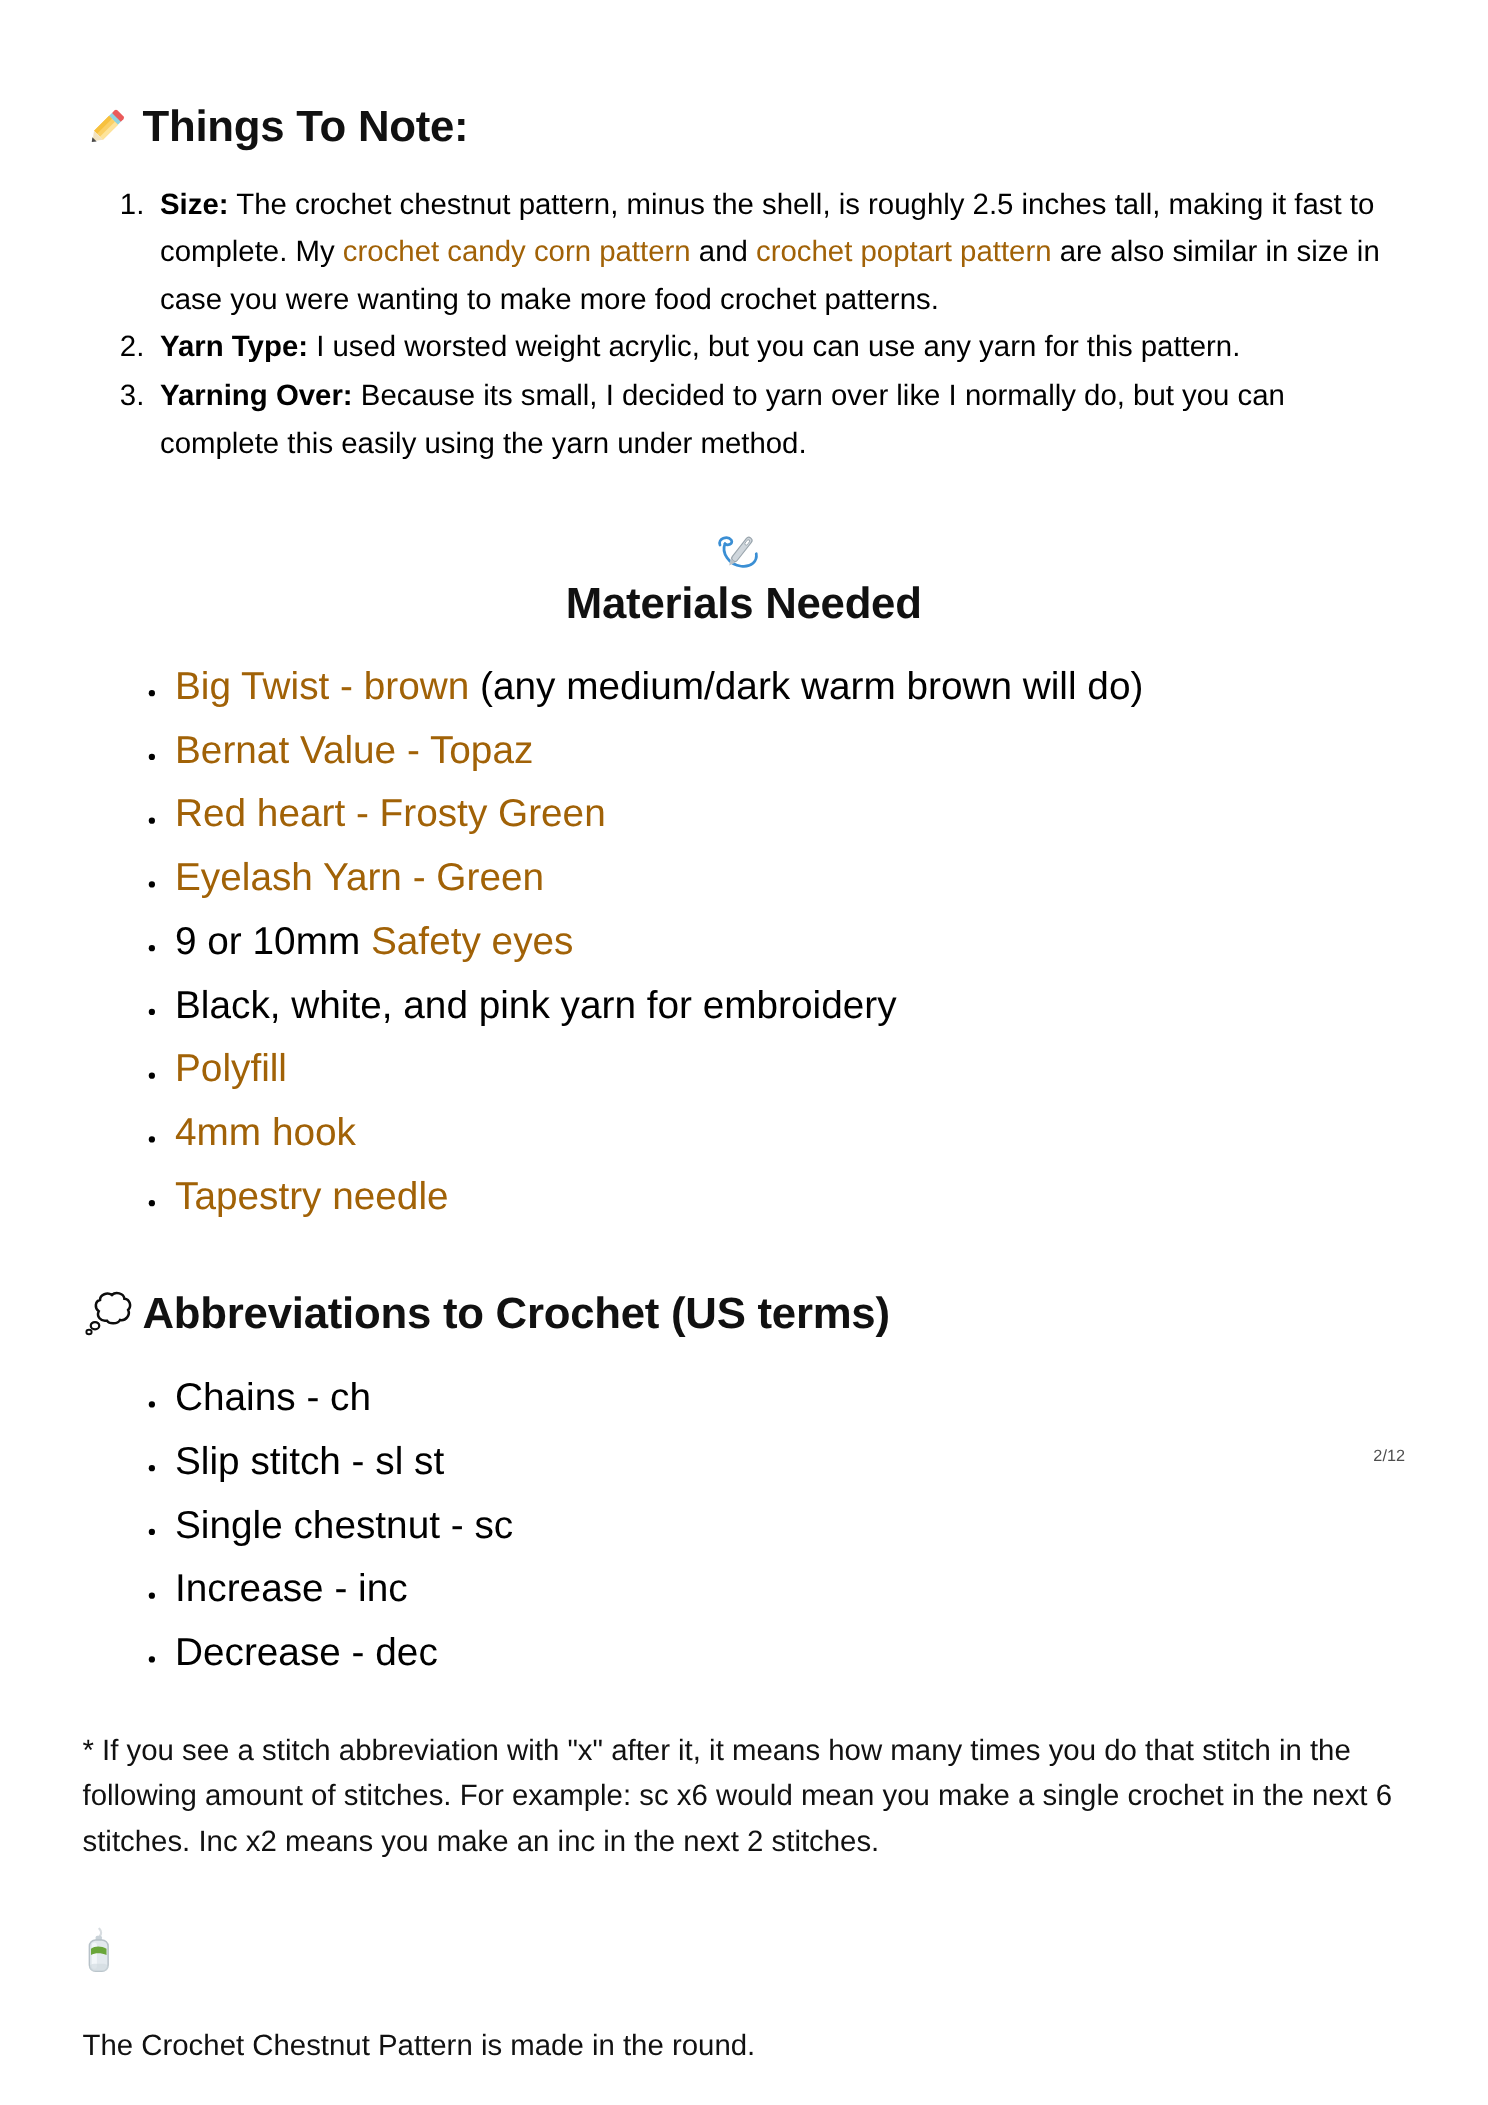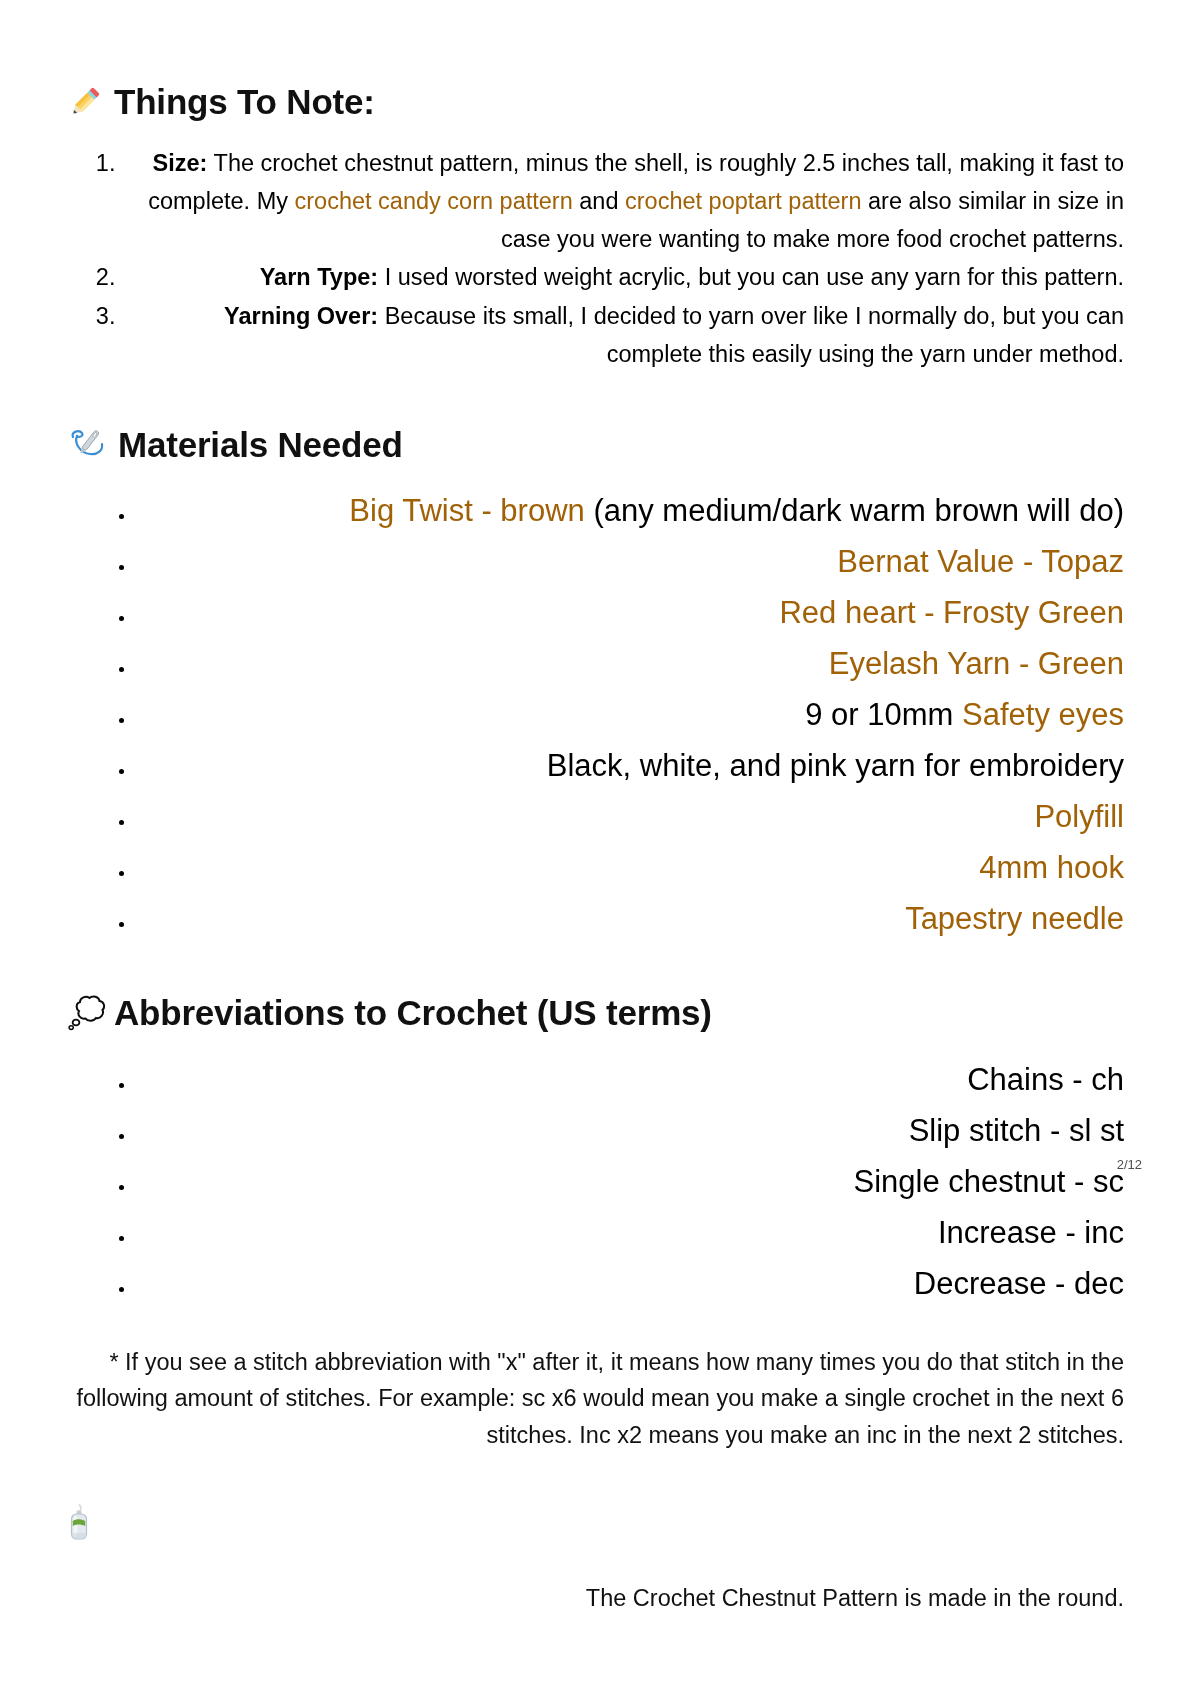--- a/index.html
+++ b/index.html
@@ -14,21 +14,20 @@
     position: relative;
     font-family: "Liberation Sans", sans-serif;
     color: #000000;
     -webkit-font-smoothing: antialiased;
   }
   .page {
     position: relative;
     width: 1190px;
     height: 1216px;
     padding: 62px 66px 0 66px;
-    text-align: right;
   }
 
   
   h2.section-heading {
     font-size: 35px;
     font-weight: bold;
     line-height: 1.15;
     margin: 0;
     color: #111111;
     letter-spacing: -0.2px;
@@ -38,21 +37,21 @@
   .h-icon {
     display: inline-block;
     flex: 0 0 auto;
     line-height: 1;
     margin-right: 10px;
   }
   .h-icon svg { display: block; }
   .h-text { display: inline-block; }
 
   #things-heading { margin-top: 20px; }
-  #materials-heading { margin-top: 52px; }
+  #materials-heading { margin-top: 52px; flex-direction: column; }
   #abbrev-heading { margin-top: 50px; }
   #abbrev-heading .h-icon { margin-right: 2px; }
   #instructions-heading { margin-top: 50px; }
   #instructions-heading .h-icon { margin-right: 6px; }
 
   
   ol.notes-list {
     margin: 22px 0 0 0;
     padding-left: 56px;
     font-size: 23.5px;
@@ -87,21 +86,21 @@
     font-size: 23.5px;
     line-height: 1.55;
     margin: 34px 0 0 0;
     color: #111111;
   }
   #note-para { margin-top: 36px; }
   #intro-para { margin-top: 37px; }
 
   .page-number {
     position: absolute;
-    right: 48px;
+    right: 66px;
     bottom: 44px;
     font-size: 13px;
     color: #4d4d4d;
   }
 </style>
 </head>
 <body>
 
 <div class="page">
 

